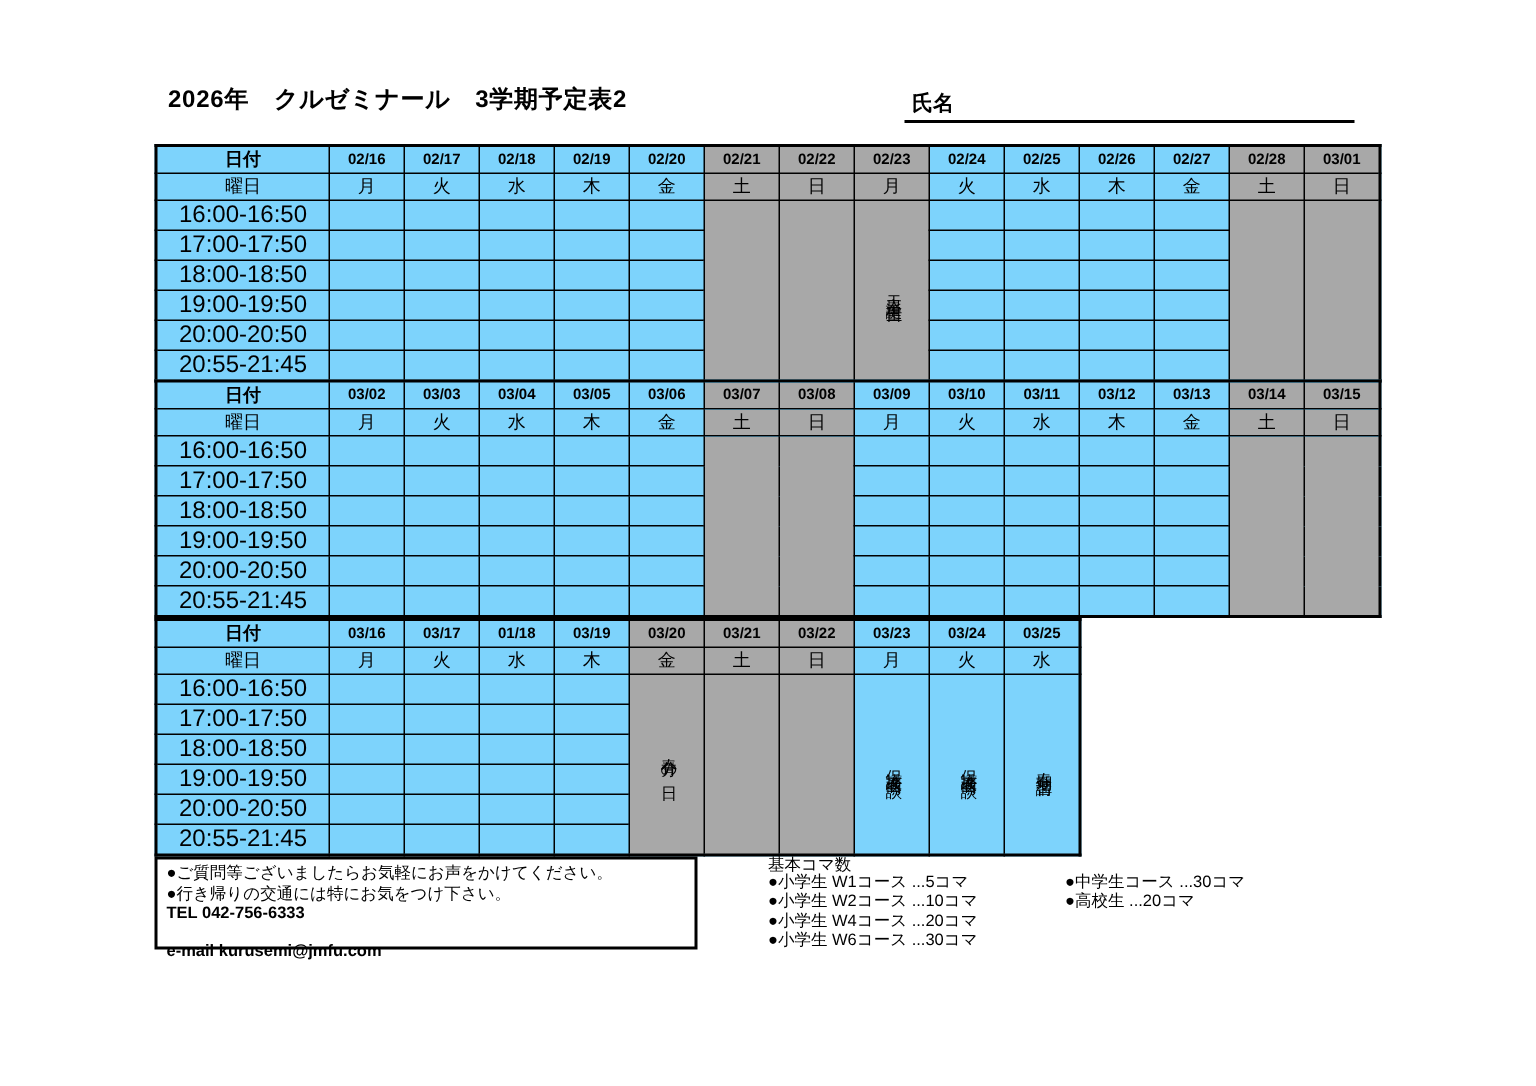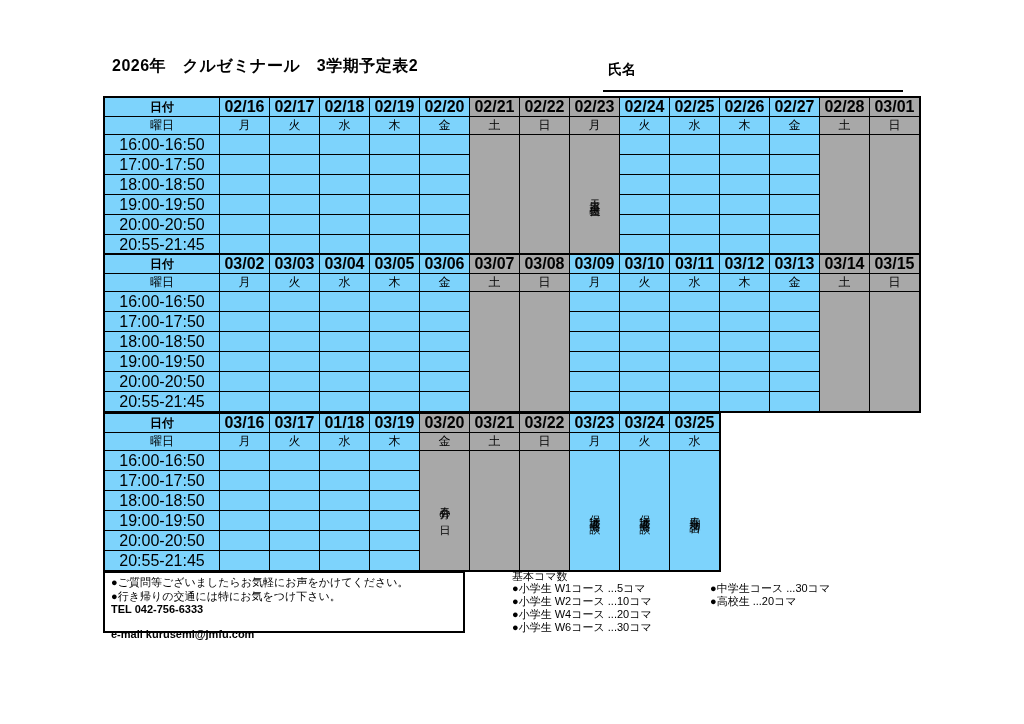--- a/index.html
+++ b/index.html
@@ -7,32 +7,32 @@
     width:1024px;height:724px;position:relative;background:#ffffff;
     font-family:"Liberation Sans","DejaVu Sans",sans-serif;color:#000;
     overflow:hidden;
   }
   .doc-title{
     position:absolute;left:112px;top:56px;
     font-size:16px;font-weight:bold;letter-spacing:0.5px;white-space:pre;
   }
   .name-field{
     position:absolute;left:603px;top:60px;width:300px;
-    border-bottom:2px solid #000;padding-bottom:11px;height:19px;
+    border-bottom:2px solid #000;padding-bottom:1px;height:19px;
   }
   .name-field .lbl{font-size:14px;font-weight:bold;padding-left:5px;}
   table.sched{
     position:absolute;border-collapse:collapse;table-layout:fixed;
     border:2px solid #000;background:#7dd3fc;
   }
   table.sched td{
     border:1px solid #000;padding:0;text-align:center;vertical-align:middle;
     overflow:hidden;white-space:nowrap;
   }
-  .row-date td{height:15px;font-size:16px;font-weight:bold;}
+  .row-date td{height:15px;font-size:10px;font-weight:bold;}
   .row-day td{height:15px;font-size:12px;border-bottom-width:2px;}
   .row-time td{height:19px;}
   td.time{font-size:16px;}
   td.lbl-cell{font-size:12px;}
   td.shaded{background:var(--shaded,#a8a8a8);}
   td.merged .vtext{
     display:inline-block;writing-mode:vertical-rl;text-orientation:upright;
     font-size:11px;letter-spacing:2px;line-height:1;
   }
   .info-box{

